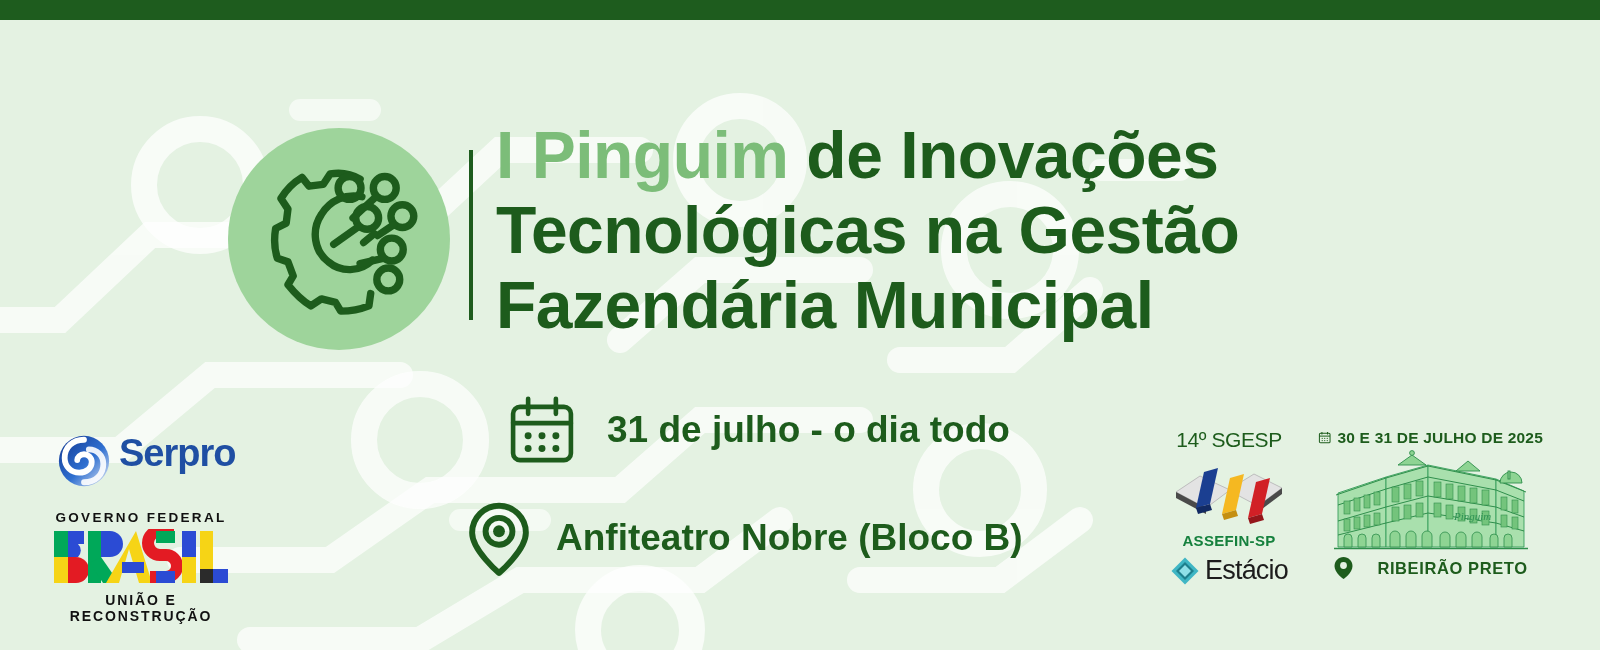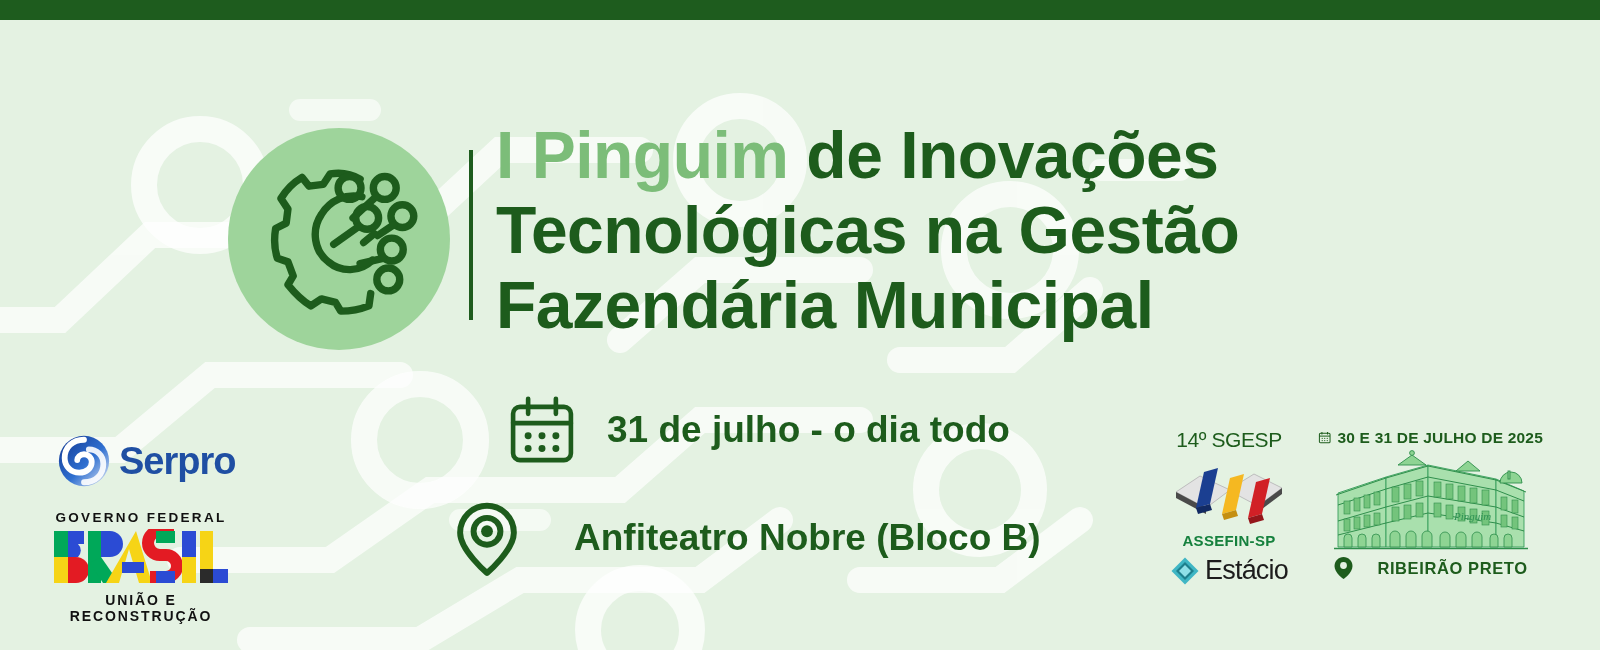--- a/index.html
+++ b/index.html
@@ -33,25 +33,25 @@
   }
   .title-hl{color:#7cbd79;}
 
   
   .info-row{position:absolute;display:flex;align-items:center;}
   .info-row .ico{display:flex;align-items:center;justify-content:center;}
   .info-text{font-size:37px;font-weight:bold;color:#1d5c1c;white-space:nowrap;
     font-family:"Liberation Sans", sans-serif;}
   #row-date{left:505px;top:393px;}
   #row-date .ico{width:74px;height:74px;margin-right:28px;}
-  #row-place{left:444px;top:495px;gap:30px;}
+  #row-place{left:456px;top:495px;}
   #row-place .ico{width:86px;height:86px;margin-right:14px;}
 
   
-  .serpro{position:absolute;left:55px;top:432px;display:flex;align-items:center;}
+  .serpro{position:absolute;left:55px;top:432px;display:flex;}
   .serpro svg{display:block;}
   .serpro .word{font-size:38px;font-weight:bold;color:#1f4fa3;margin-left:6px;letter-spacing:-1px;
     font-family:"Liberation Sans", sans-serif;}
 
   
   .govfed{position:absolute;left:52px;top:510px;width:178px;text-align:center;}
   .govfed .gf-top{font-size:13.5px;font-weight:bold;letter-spacing:2.3px;color:#111;
     font-family:"Liberation Sans", sans-serif;}
   .govfed .gf-mark{margin:4px 0 3px 0;}
   .govfed .gf-bot{font-size:14px;font-weight:bold;letter-spacing:1.9px;color:#111;

